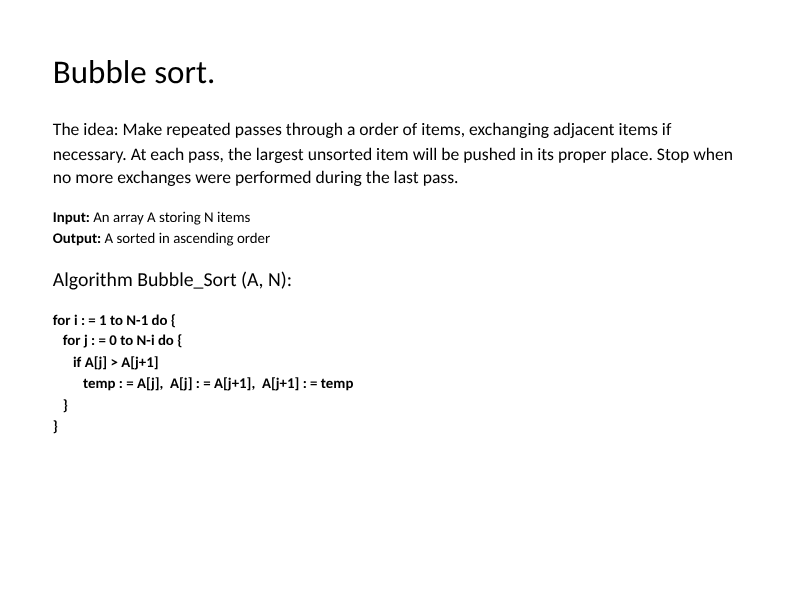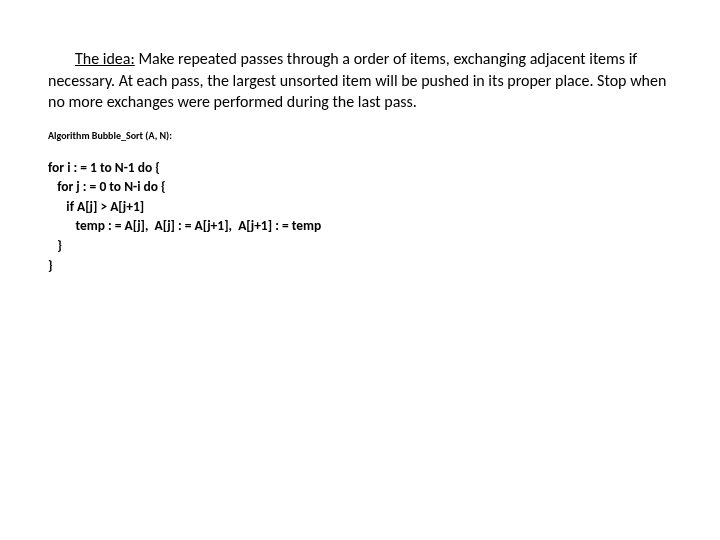--- a/index.html
+++ b/index.html
@@ -20,57 +20,60 @@
       font-weight: 400;
       margin: 0 0 24px 0;
       line-height: 1.2;
     }
     .idea {
       font-size: 16px;
       line-height: 1.35;
       margin: 0 0 16px 0;
     }
     .idea-label {
-      text-decoration: underline;
-      margin-left: 27px;
     }
     .algo-label {
       font-size: 16px;
       text-decoration: underline;
       margin: 0 0 16px 0;
     }
     .io {
       font-size: 13.5px;
       line-height: 1.4;
       margin: 0 0 16px 0;
     }
     .io .bold { font-weight: 700; }
     .algoname {
-      font-size: 10px;
-      font-weight: 700;
+      font-size: 18px;
+      font-weight: 400;
       margin: 0 0 16px 0;
     }
     .code {
       font-size: 13.5px;
       line-height: 1.45;
       font-weight: 700;
       white-space: pre;
       font-family: Calibri, "Segoe UI", Arial, sans-serif;
     }
   </style>
 </head>
 <body>
 
 <div class="slide">
+  <h1 class="title">Bubble sort.</h1>
 
   <p class="idea">
     <span class="idea-label">The idea:</span><span> Make repeated passes through a order of items, exchanging adjacent items if necessary. At each pass, the largest unsorted item will be pushed in its proper place.  Stop when no more exchanges were performed during the last pass.</span>
   </p>
 
 
+  <p class="io">
+    <span class="bold">Input:</span><span> An array A storing N items</span><br>
+    <span class="bold">Output:</span><span> A sorted in ascending order</span>
+  </p>
 
   <p class="algoname">Algorithm Bubble_Sort (A, N):</p>
 
   <div class="code">for i : = 1 to N-1 do {
    for j : = 0 to N-i do {
       if A[j] &gt; A[j+1]
          temp : = A[j],  A[j] : = A[j+1],  A[j+1] : = temp
    }
 }</div>
 </div>

